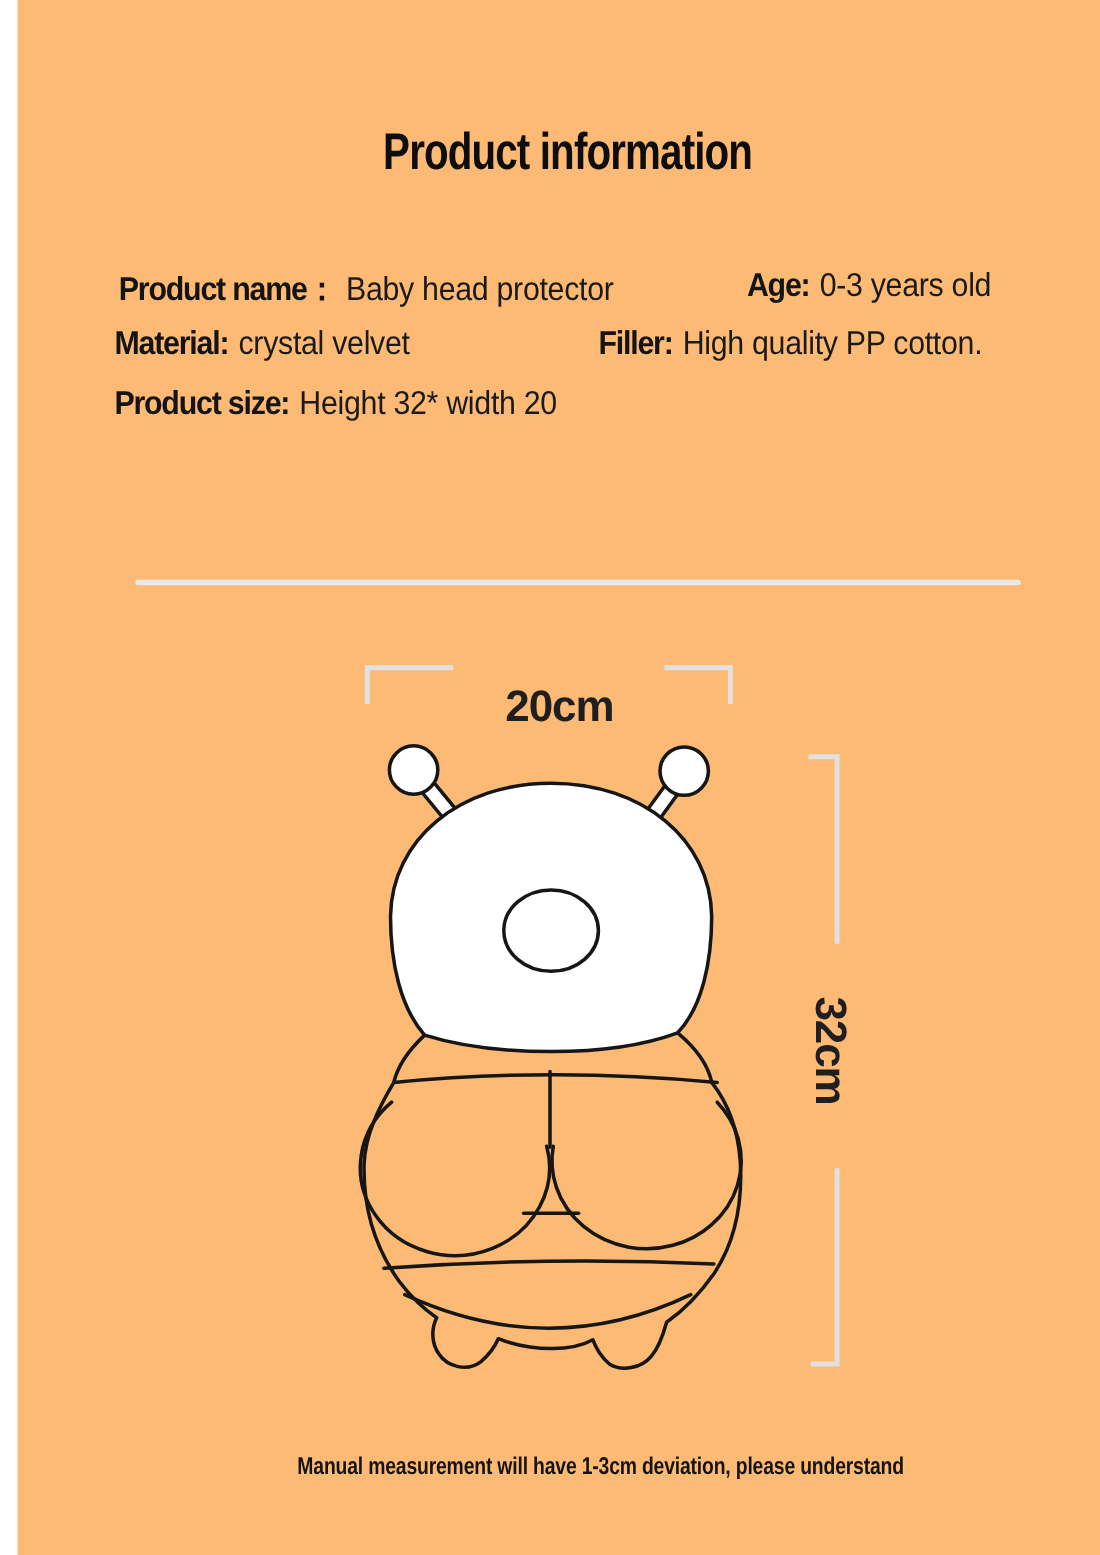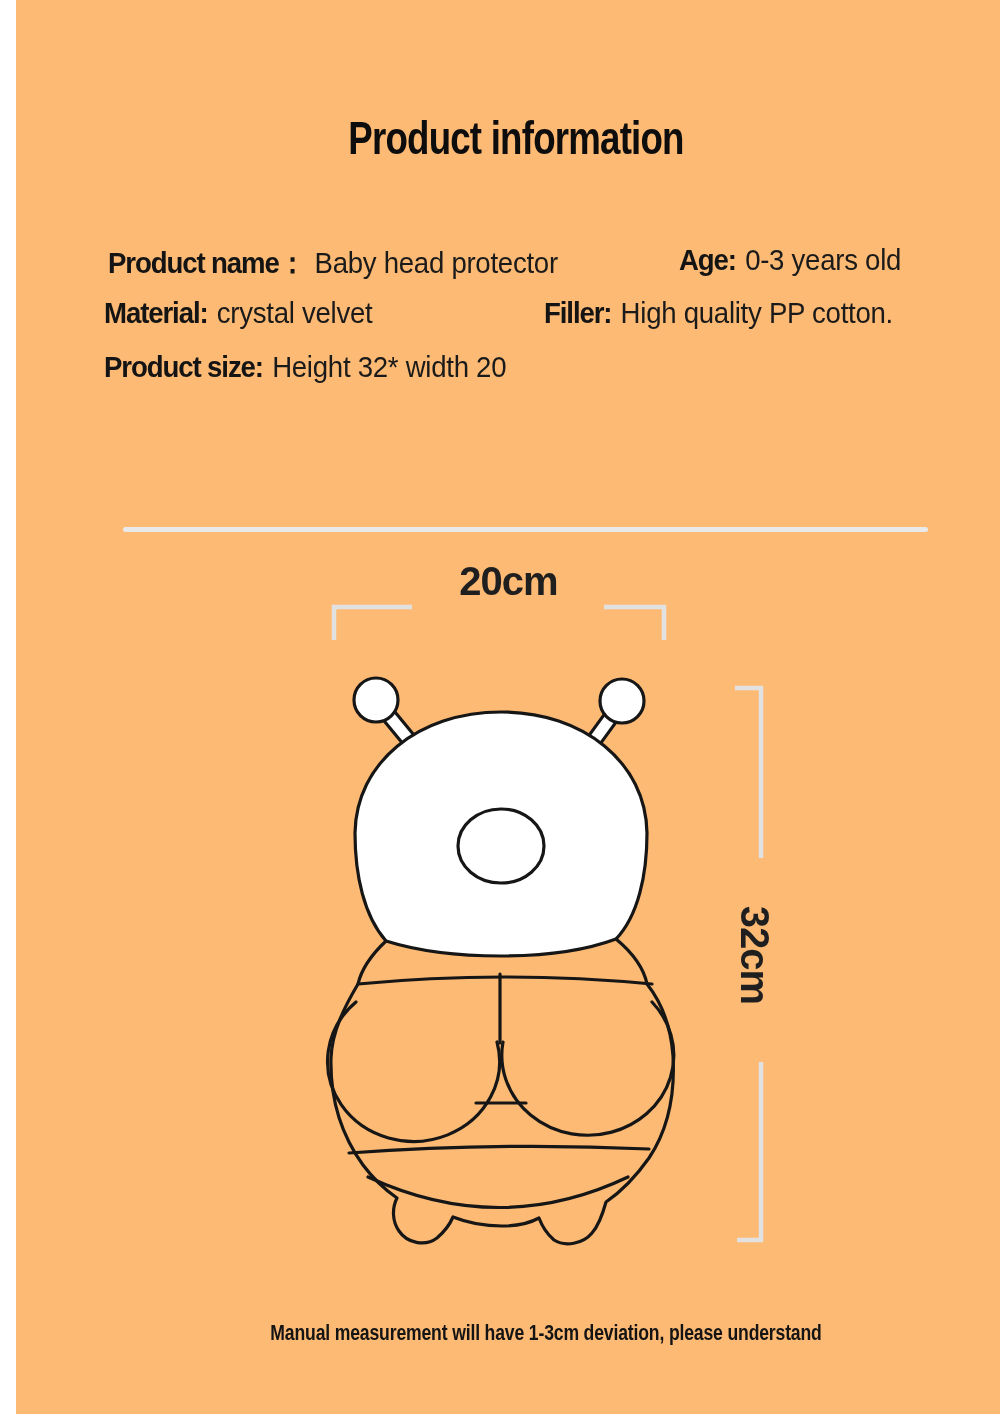--- a/index.html
+++ b/index.html
@@ -34,21 +34,21 @@
     position:absolute;left:107px;top:527px;
     width:805px;height:5px;border-radius:3px;
     background:#e9e9e9;
   }
   .diagram-svg{position:absolute;left:0;top:0;width:1000px;height:1414px;}
   .dim-label{
     position:absolute;
     font-size:40px;font-weight:bold;letter-spacing:-1px;
     color:#1f1f1f;text-align:center;white-space:nowrap;
   }
-  .dim-width{left:420px;top:559px;width:145px;}
+  .dim-width{left:420px;top:620px;width:145px;}
   .dim-height{
     left:669px;top:933px;width:140px;height:44px;line-height:44px;
     transform:rotate(90deg);
   }
   .footnote{
     position:absolute;left:60px;top:1320px;width:940px;
     text-align:center;
     font-size:22px;font-weight:bold;letter-spacing:-0.2px;
     transform:scaleX(0.80);
     color:#141414;

